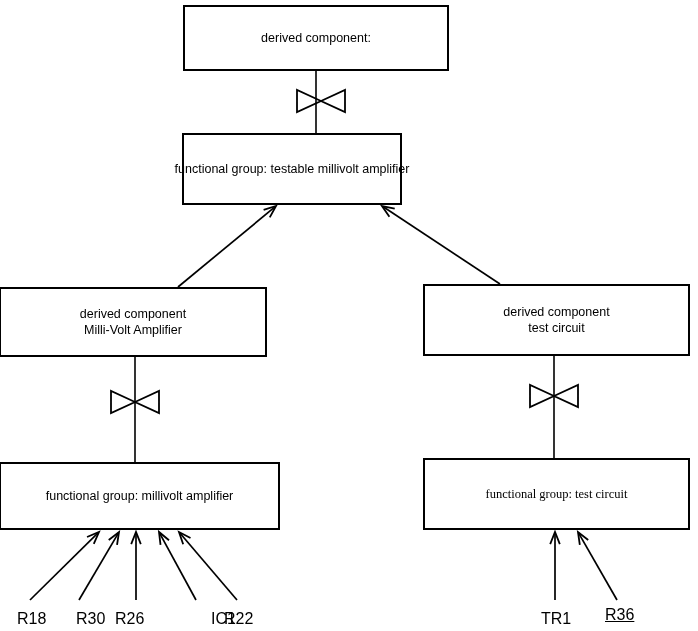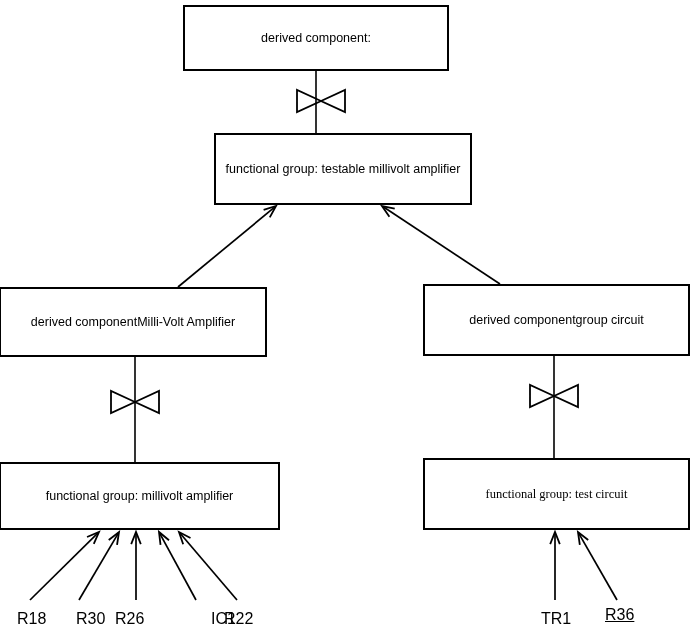--- a/index.html
+++ b/index.html
@@ -24,21 +24,21 @@
     top: 0;
     width: 698px;
     height: 631px;
   }
   .node {
     position: absolute;
     box-sizing: border-box;
     border: 2px solid #000000;
     background: #ffffff;
     display: flex;
-    flex-direction: row;
+    flex-direction: column;
     align-items: center;
     justify-content: center;
     font-size: 12.5px;
     line-height: 16px;
     color: #000000;
     text-align: center;
     z-index: 2;
   }
   .node .ln {
     display: block;
@@ -106,30 +106,30 @@
         <polyline points="550.18,544.07 555,532 559.82,544.07" fill="none" stroke="#000000" stroke-width="1.8" stroke-linejoin="miter" stroke-linecap="butt"></polyline>
       </g>
       <g>
         <line x1="617" y1="600" x2="578.4975121180104" y2="532.8674570262745" stroke="#000000" stroke-width="1.7"></line>
         <polyline points="579.82,544.87 578,532 588.19,540.07" fill="none" stroke="#000000" stroke-width="1.8" stroke-linejoin="miter" stroke-linecap="butt"></polyline>
       </g>
     </svg>
 <div class="node" style="left: 183px; top: 5px; width: 266px; height: 66px;">
       <span class="ln">derived component:</span>
     </div>
-    <div class="node" style="left: 182px; top: 133px; width: 258px; height: 72px; margin-left: 32px;">
+    <div class="node" style="left: 182px; top: 133px; width: 220px; height: 72px;">
       <span class="ln">functional group: testable millivolt amplifier</span>
     </div>
     <div class="node" style="left: -1px; top: 287px; width: 268px; height: 70px;">
       <span class="ln">derived component</span>
       <span class="ln">Milli-Volt Amplifier</span>
     </div>
     <div class="node" style="left: 423px; top: 284px; width: 267px; height: 72px;">
       <span class="ln">derived component</span>
-      <span class="ln">group circuit</span>
+      <span class="ln">test circuit</span>
     </div>
     <div class="node" style="left: -1px; top: 462px; width: 281px; height: 68px;">
       <span class="ln">functional group: millivolt amplifier</span>
     </div>
     <div class="node" style="left: 423px; top: 458px; width: 267px; height: 72px; font-family: Liberation Serif, serif;">
       <span class="ln">functional group: test circuit</span>
     </div>
     <div class="leaf-label" style="left: 17px; top: 612px;">R18</div>
     <div class="leaf-label" style="left: 64px; top: 612px; margin-left: 12px;">R30</div>
     <div class="leaf-label" style="left: 115px; top: 612px; text-align: right;">R26</div>

